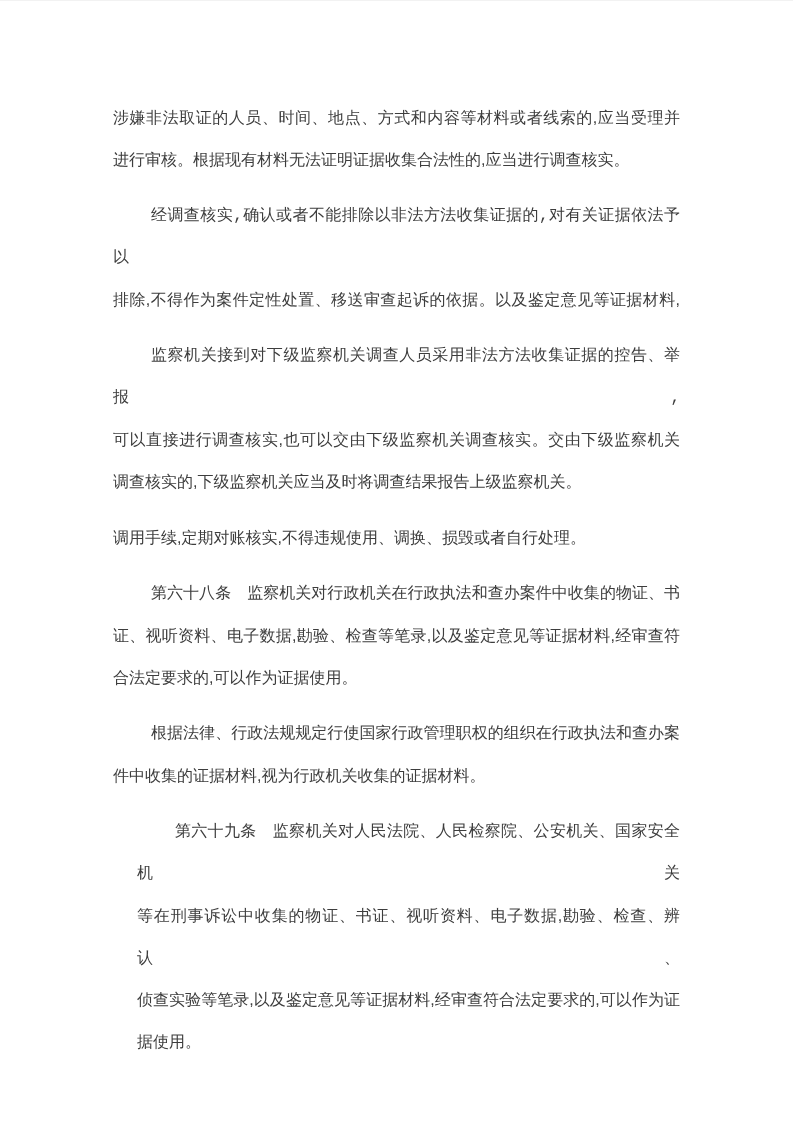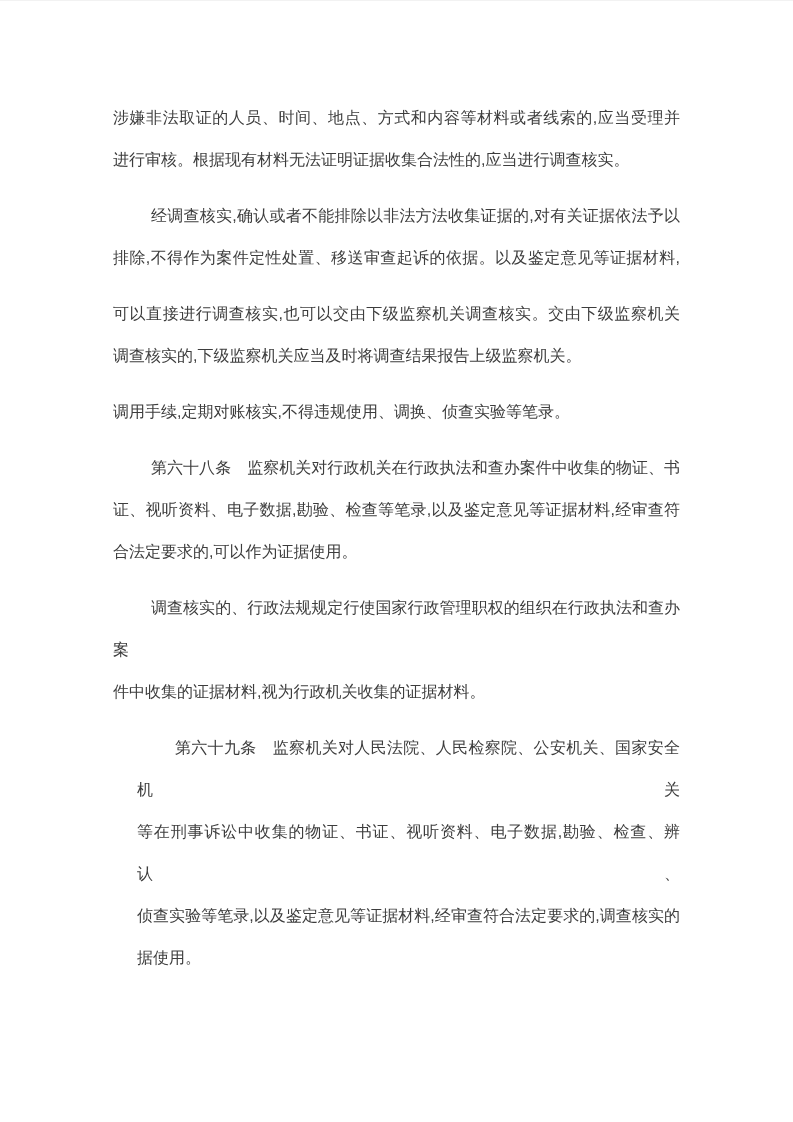--- a/index.html
+++ b/index.html
@@ -32,51 +32,53 @@
     text-align: justify;
     text-align-last: justify;
     letter-spacing: 0;
   }
   .line.para-last {
     text-align: center;
     text-align-last: left;
   }
   .line.indent {
     text-indent: 38px;
+    font-family: Liberation Mono, monospace;
   }
 </style>
 </head>
 <body>
 
 <div class="page">
   <div class="doc-body" id="doc-body" style="color: rgb(61, 61, 61);">
       <div class="paragraph">
         <div class="line">涉嫌非法取证的人员、时间、地点、方式和内容等材料或者线索的,应当受理并</div>
         <div class="line para-last">进行审核。根据现有材料无法证明证据收集合法性的,应当进行调查核实。</div>
       </div>
       <div class="paragraph">
         <div class="line indent">经调查核实,确认或者不能排除以非法方法收集证据的,对有关证据依法予以</div>
         <div class="line">排除,不得作为案件定性处置、移送审查起诉的依据。以及鉴定意见等证据材料,</div>
       </div>
       <div class="paragraph">
+        <div class="line indent">监察机关接到对下级监察机关调查人员采用非法方法收集证据的控告、举报,</div>
         <div class="line">可以直接进行调查核实,也可以交由下级监察机关调查核实。交由下级监察机关</div>
         <div class="line para-last">调查核实的,下级监察机关应当及时将调查结果报告上级监察机关。</div>
       </div>
       <div class="paragraph">
-        <div class="line para-last">调用手续,定期对账核实,不得违规使用、调换、侦查实验等笔录。</div>
+        <div class="line para-last">调用手续,定期对账核实,不得违规使用、调换、损毁或者自行处理。</div>
       </div>
       <div class="paragraph">
         <div class="line indent">第六十八条　监察机关对行政机关在行政执法和查办案件中收集的物证、书</div>
         <div class="line">证、视听资料、电子数据,勘验、检查等笔录,以及鉴定意见等证据材料,经审查符</div>
         <div class="line para-last">合法定要求的,可以作为证据使用。</div>
       </div>
       <div class="paragraph">
-        <div class="line indent">调查核实的、行政法规规定行使国家行政管理职权的组织在行政执法和查办案</div>
+        <div class="line indent">根据法律、行政法规规定行使国家行政管理职权的组织在行政执法和查办案</div>
         <div class="line para-last">件中收集的证据材料,视为行政机关收集的证据材料。</div>
       </div>
       <div class="paragraph">
         <div class="line indent">第六十九条　监察机关对人民法院、人民检察院、公安机关、国家安全机关</div>
         <div class="line">等在刑事诉讼中收集的物证、书证、视听资料、电子数据,勘验、检查、辨认、</div>
-        <div class="line">侦查实验等笔录,以及鉴定意见等证据材料,经审查符合法定要求的,调查核实的</div>
+        <div class="line">侦查实验等笔录,以及鉴定意见等证据材料,经审查符合法定要求的,可以作为证</div>
         <div class="line para-last">据使用。</div>
       </div>
     </div>
 </div>
 
 </body></html>

